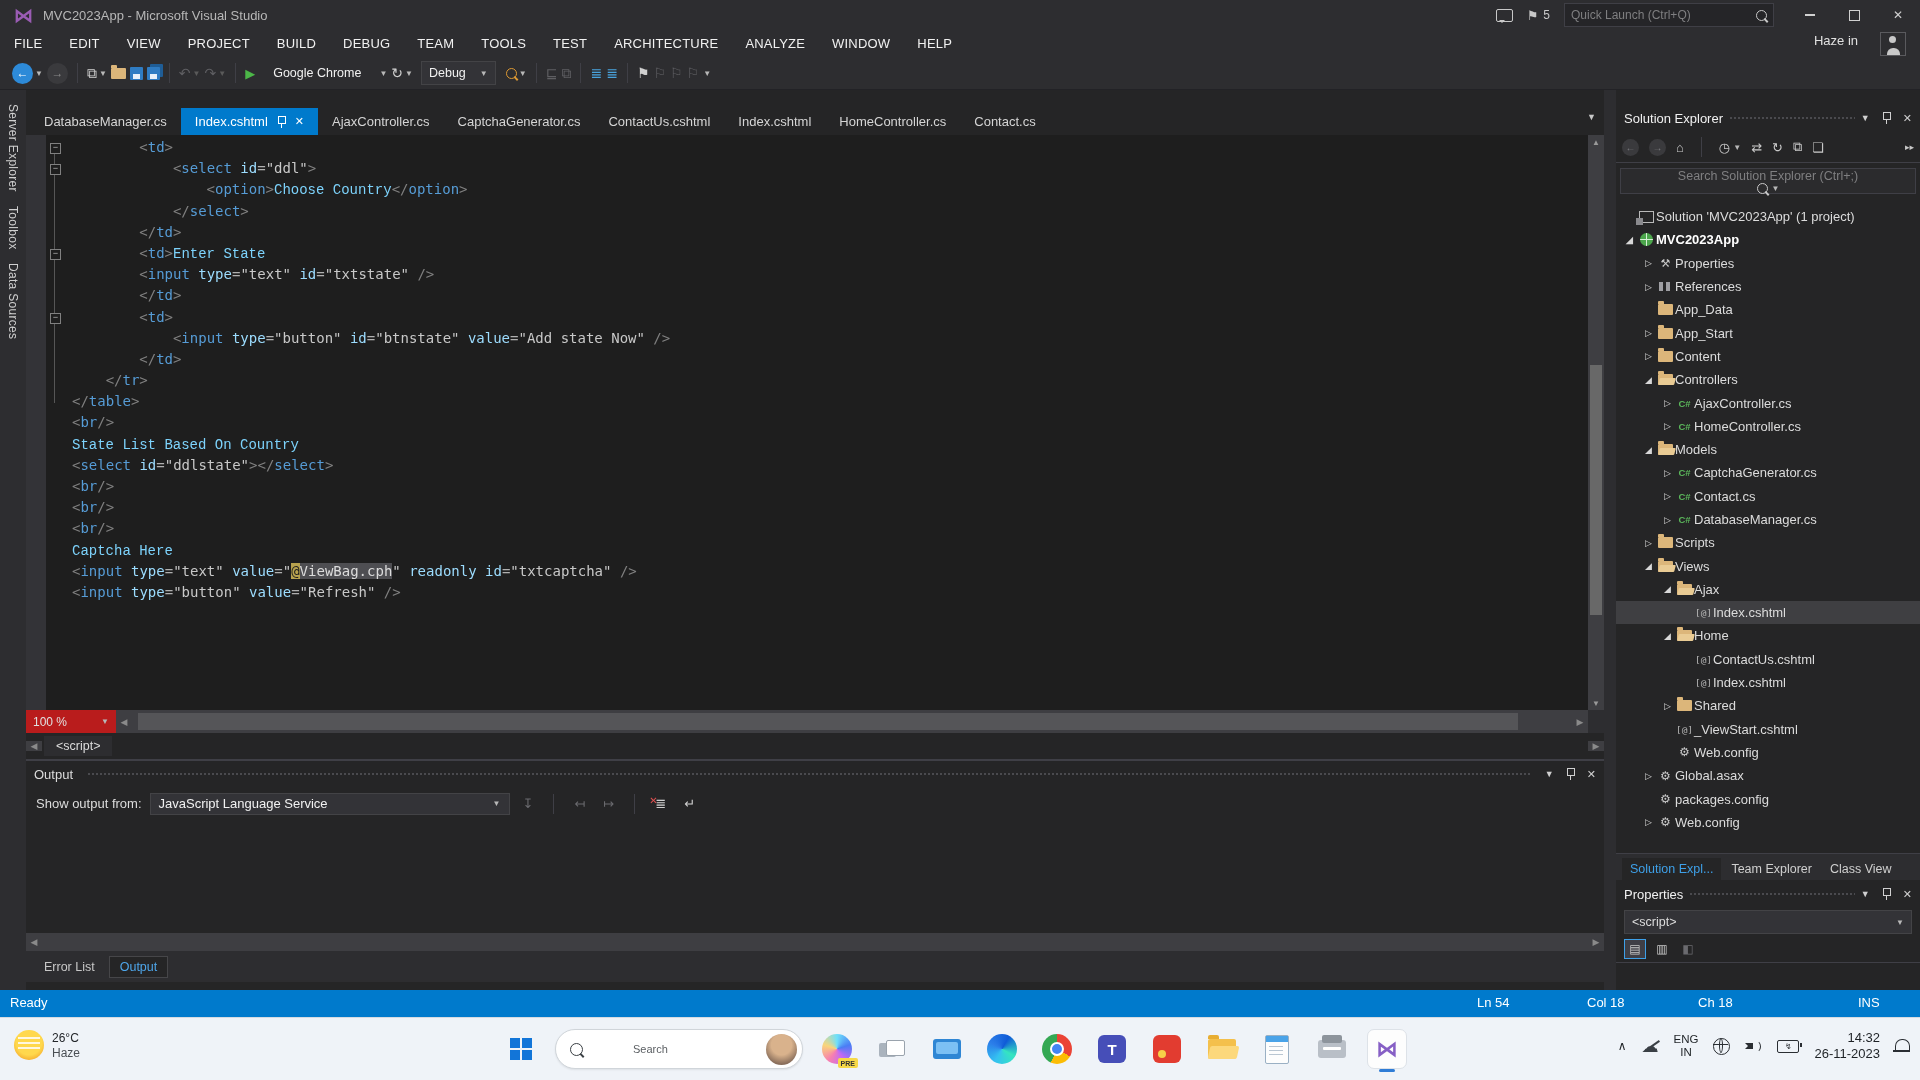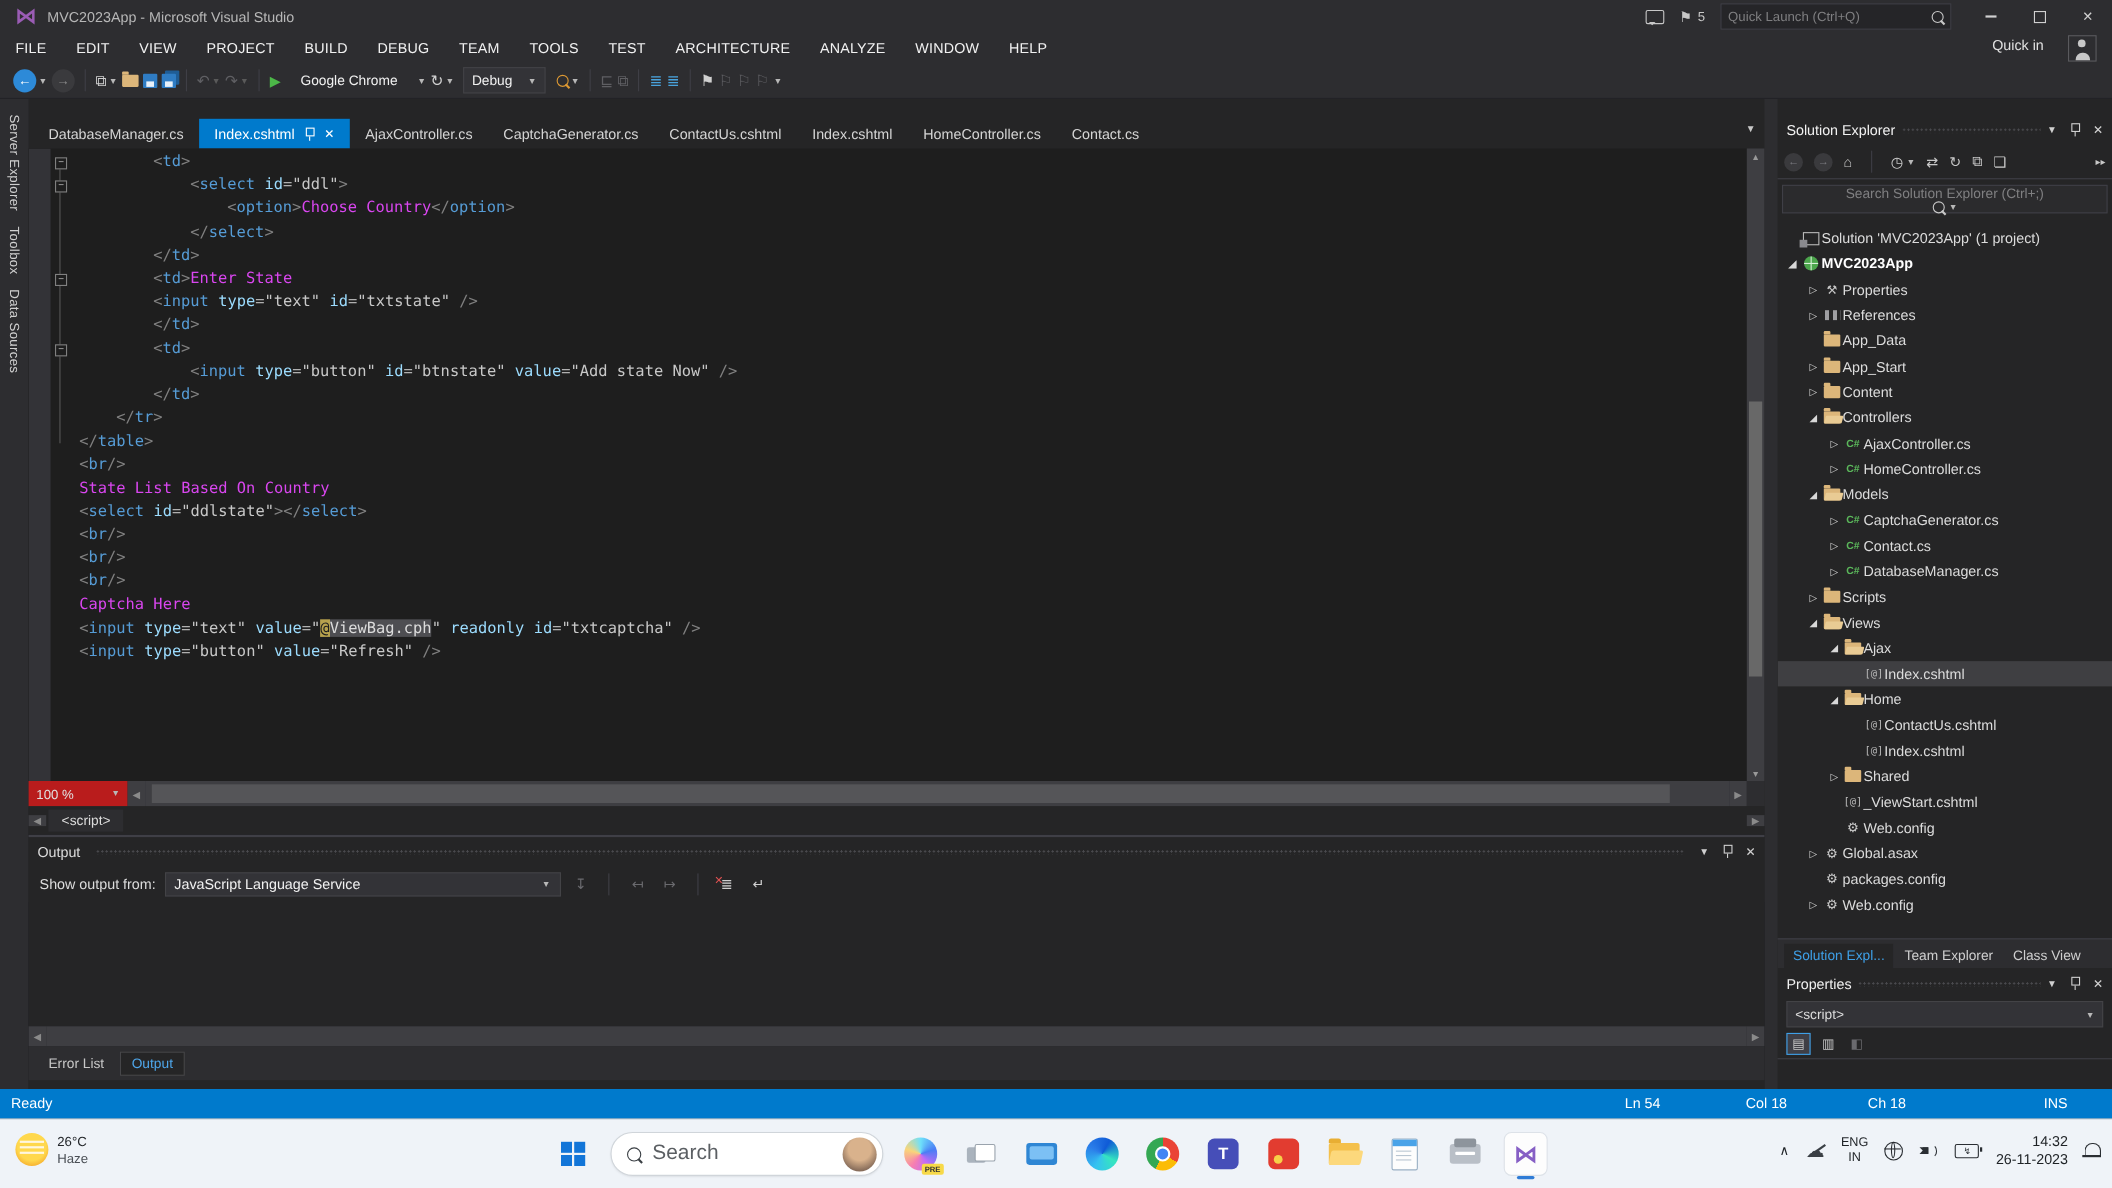--- a/index.html
+++ b/index.html
@@ -69,21 +69,21 @@
   .pinicon::before{content:"";position:absolute;left:1px;top:0;width:6px;height:6px;border:1px solid currentColor;}
   .pinicon::after{content:"";position:absolute;left:4px;top:8px;width:1px;height:4px;background:currentColor;}
   .etab .x{font-size:11px;color:#fff;}
   .tabdrop{position:absolute;right:8px;top:22px;font-size:9px;color:#c8c8c8;}
 
   #codewrap{left:0;top:45px;width:1562px;height:575px;background:#1e1e1e;overflow:hidden;}
   #codewrap .indmargin{position:absolute;left:0;top:0;width:20px;height:575px;background:#333337;}
   #code{position:absolute;left:0;top:2px;width:100%;}
   .cl{height:21.2px;line-height:21.2px;white-space:pre;font-family:"DejaVu Sans Mono",monospace;font-size:14px;}
   .ck-d{color:#808080;} .ck-t{color:#569cd6;} .ck-a{color:#9cdcfe;} .ck-v{color:#c8c8c8;}
-  .ck-o{color:#b0b0b0;} .ck-x{color:#d946ef;}
+  .ck-o{color:#b0b0b0;} .ck-x{color:#7dd3fc;font-family:Liberation Mono, monospace;}
   .ck-r{background:#b8a24e;color:#1e1e1e;}
   .ck-s{background:#4e4e52;color:#dcdcdc;}
   .obox{position:absolute;left:24px;width:9px;height:9px;border:1px solid #808080;background:#1e1e1e;z-index:2;
         color:#bdbdbd;font-size:9px;line-height:7px;text-align:center;}
   .ovline{position:absolute;left:28px;width:1px;background:#565656;z-index:1;}
 
   #vscroll{left:1562px;top:45px;width:16px;height:575px;background:#3e3e42;}
   #vscroll .ar{height:14px;display:flex;align-items:center;justify-content:center;font-size:8px;color:#999;}
   #vscroll .thumb{position:absolute;left:2px;top:230px;width:12px;height:250px;background:#686868;}
 
@@ -163,21 +163,21 @@
   .sun::before{content:"";position:absolute;left:4px;top:12px;width:22px;height:2px;background:#fff7e0;box-shadow:0 5px 0 #fff7e0,0 -5px 0 #fff7e0;}
   #weather .wt{font-size:12px;color:#23262a;line-height:15px;}
   #weather .wc{font-size:12px;color:#4a4f55;line-height:14px;}
   #centericons{left:500px;top:10px;display:flex;align-items:center;gap:13px;height:42px;}
   .tkslot{width:42px;height:42px;display:flex;align-items:center;justify-content:center;position:relative;}
   .winlogo{width:22px;height:22px;display:grid;grid-template-columns:10px 10px;grid-template-rows:10px 10px;gap:2px;}
   .winlogo span{background:#1275d8;}
   #searchpill{width:248px;height:40px;background:#fff;border:1px solid #d0d5da;border-radius:20px;display:flex;align-items:center;padding:0 5px 0 14px;box-sizing:border-box;gap:10px;box-shadow:0 1px 2px rgba(0,0,0,.08);}
   #searchpill .magi{color:#3a3f44;width:11px;height:11px;}
   #searchpill .magi::after{left:10px;top:9px;}
-  #searchpill .txt{flex:1;font-size:19px;color:#5b5f63;}
+  #searchpill .txt{flex:1;font-size:11px;color:#5b5f63;margin-left:40px;}
   .avatar{width:31px;height:31px;border-radius:50%;background:radial-gradient(circle at 50% 35%,#d9b28c 0 40%,#8a6f5c 75%,#6f564a);}
   .copilot{width:30px;height:30px;border-radius:50%;background:conic-gradient(#6ee0fa,#4a7df5,#c06af7,#f77fb0,#f9d57a,#6ee0fa);}
   .prebadge{position:absolute;right:0px;bottom:2px;background:#f7d948;color:#323232;font-size:7px;font-weight:bold;padding:1.5px 3px;border-radius:2px;}
   .taskview{width:26px;height:19px;position:relative;}
   .taskview::before{content:"";position:absolute;left:0;top:3px;width:17px;height:14px;background:#aab3bd;border-radius:2px;}
   .taskview::after{content:"";position:absolute;right:0;top:0;width:17px;height:14px;background:#fff;border:1px solid #9aa3ad;border-radius:2px;}
   .monitor{width:28px;height:20px;background:#2f86d4;border-radius:3px;position:relative;}
   .monitor::after{content:"";position:absolute;left:3px;top:3px;right:3px;bottom:5px;background:#7cc0f4;border-radius:2px;}
   .edge{width:30px;height:30px;border-radius:50%;background:conic-gradient(from 210deg,#35c1f1,#2b7de9,#0f5bd7,#35e5c0,#35c1f1);}
   .chrome{width:30px;height:30px;border-radius:50%;background:conic-gradient(#ea4335 0 120deg,#fbbc05 120deg 205deg,#34a853 205deg 360deg);position:relative;}
@@ -249,21 +249,21 @@
       <span class="menu-item">BUILD</span>
       <span class="menu-item">DEBUG</span>
       <span class="menu-item">TEAM</span>
       <span class="menu-item">TOOLS</span>
       <span class="menu-item">TEST</span>
       <span class="menu-item">ARCHITECTURE</span>
       <span class="menu-item">ANALYZE</span>
       <span class="menu-item">WINDOW</span>
       <span class="menu-item">HELP</span>
     </div>
-  <span id="signin">Quick in</span>
+  <span id="signin">Haze in</span>
   <span class="person"></span>
 
   <div id="toolbar" class="abs">
     <span class="tbi">
         <span class="cbtn back">←</span>
         <span class="caret">▼</span>
       </span>
     <span class="tbi">
         <span class="cbtn fwd">→</span>
       </span>

